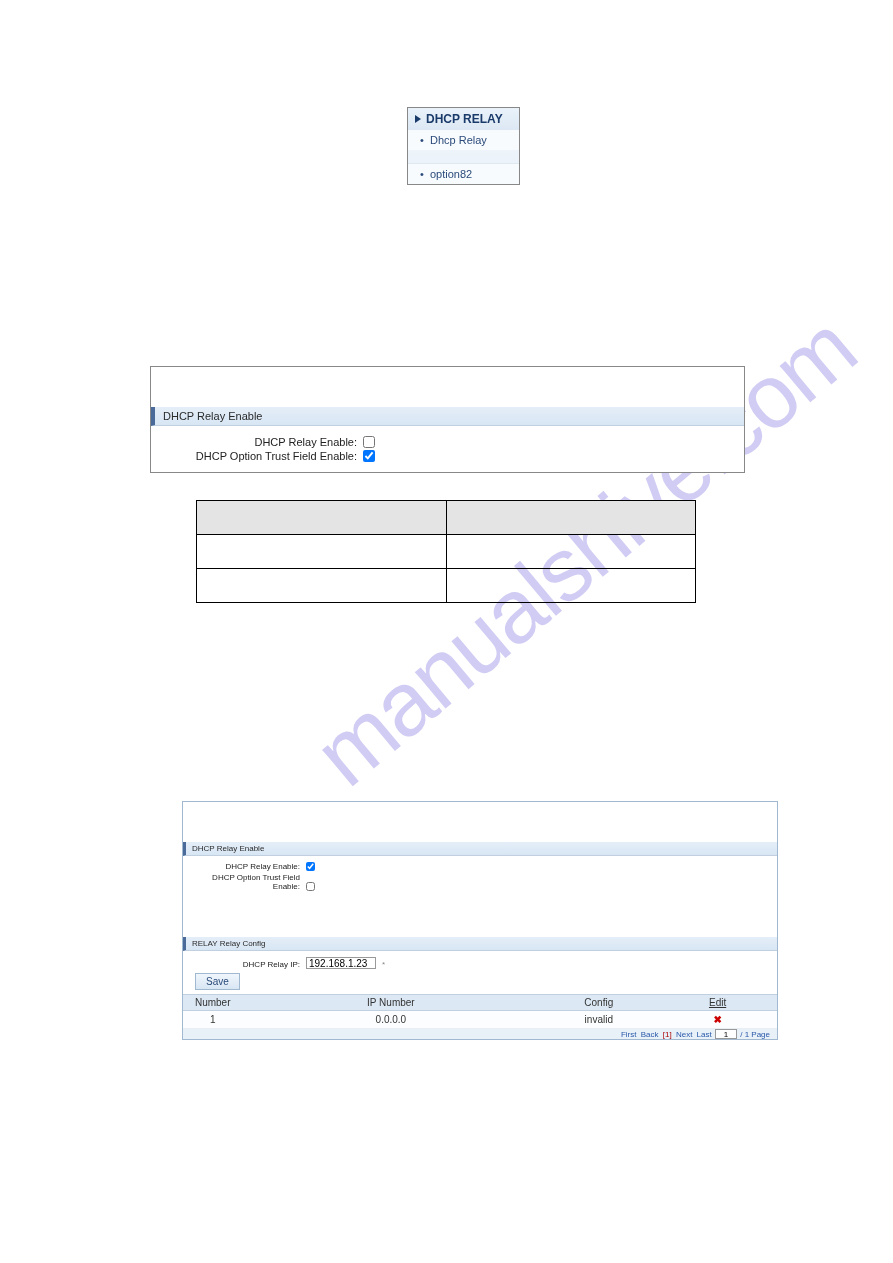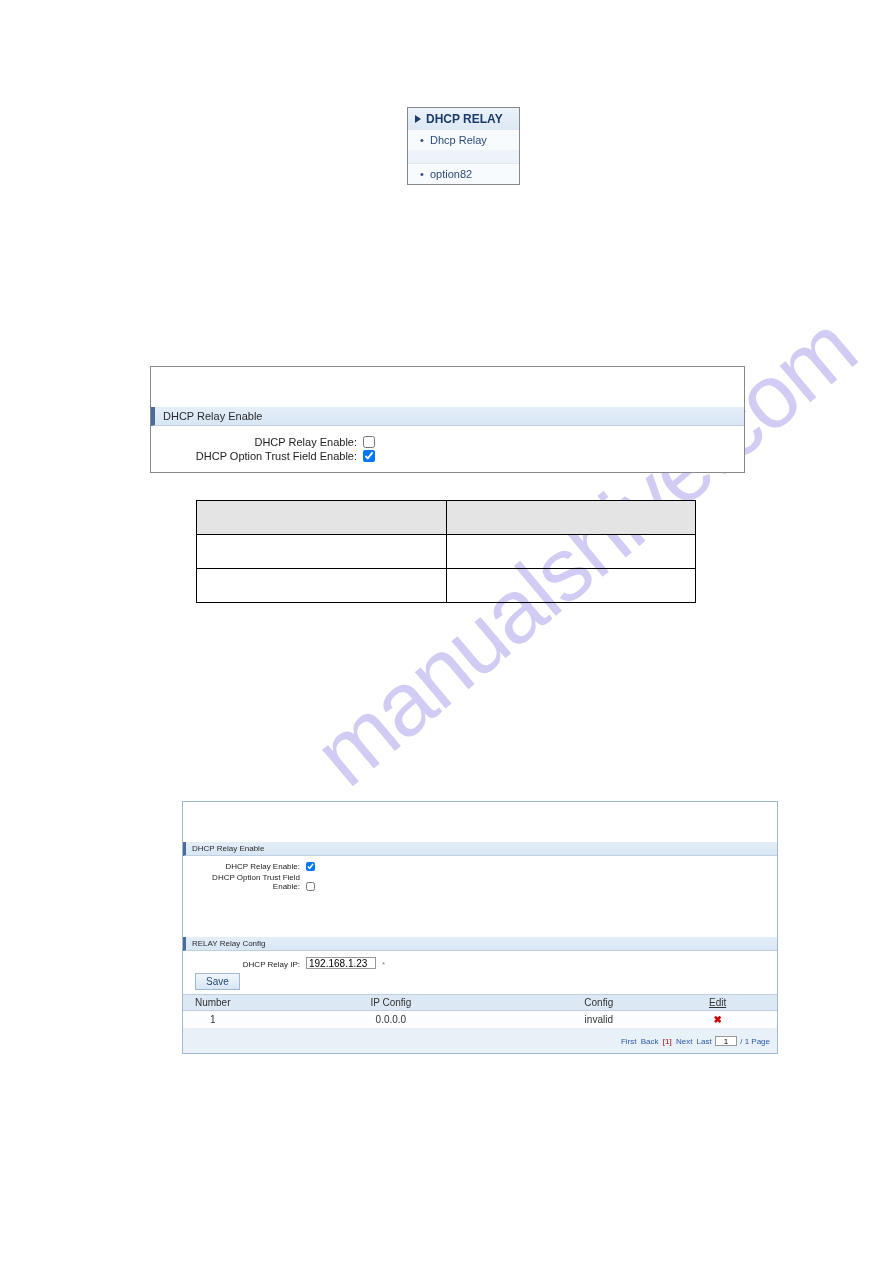--- a/index.html
+++ b/index.html
@@ -179,21 +179,21 @@
   .col-ip { width: 50%; }
   .col-status { width: 20%; }
   .col-edit { width: 20%; text-decoration: underline; }
   .del-x {
     color: #c00;
     font-weight: bold;
     cursor: pointer;
   }
   .pager {
     background: #e8f0f8;
-    padding: 7px 6px;
+    padding: 0 6px;
     text-align: right;
     font-size: 8px;
     color: #2a5aaa;
   }
   .pager span { margin: 0 1px; }
   .pager .cur { color: #a00; }
   .pager input {
     width: 22px;
     font-size: 8px;
     height: 10px;
@@ -270,21 +270,21 @@
         <span style="margin-left:6px;color:#888">*</span>
       </div>
       <div style="margin-top:4px">
         <button class="save-btn">Save</button>
       </div>
     </div>
     <table class="data-table">
       <tbody>
           <tr>
         <th class="col-num">Number</th>
-        <th class="col-ip">IP Config</th>
+        <th class="col-ip">IP Number</th>
         <th class="col-status">Config</th>
         <th class="col-edit">Edit</th>
       </tr>
       <tr>
         <td>1</td>
         <td>0.0.0.0</td>
         <td>invalid</td>
         <td><span class="del-x">✖</span></td>
       </tr>
     </tbody>

